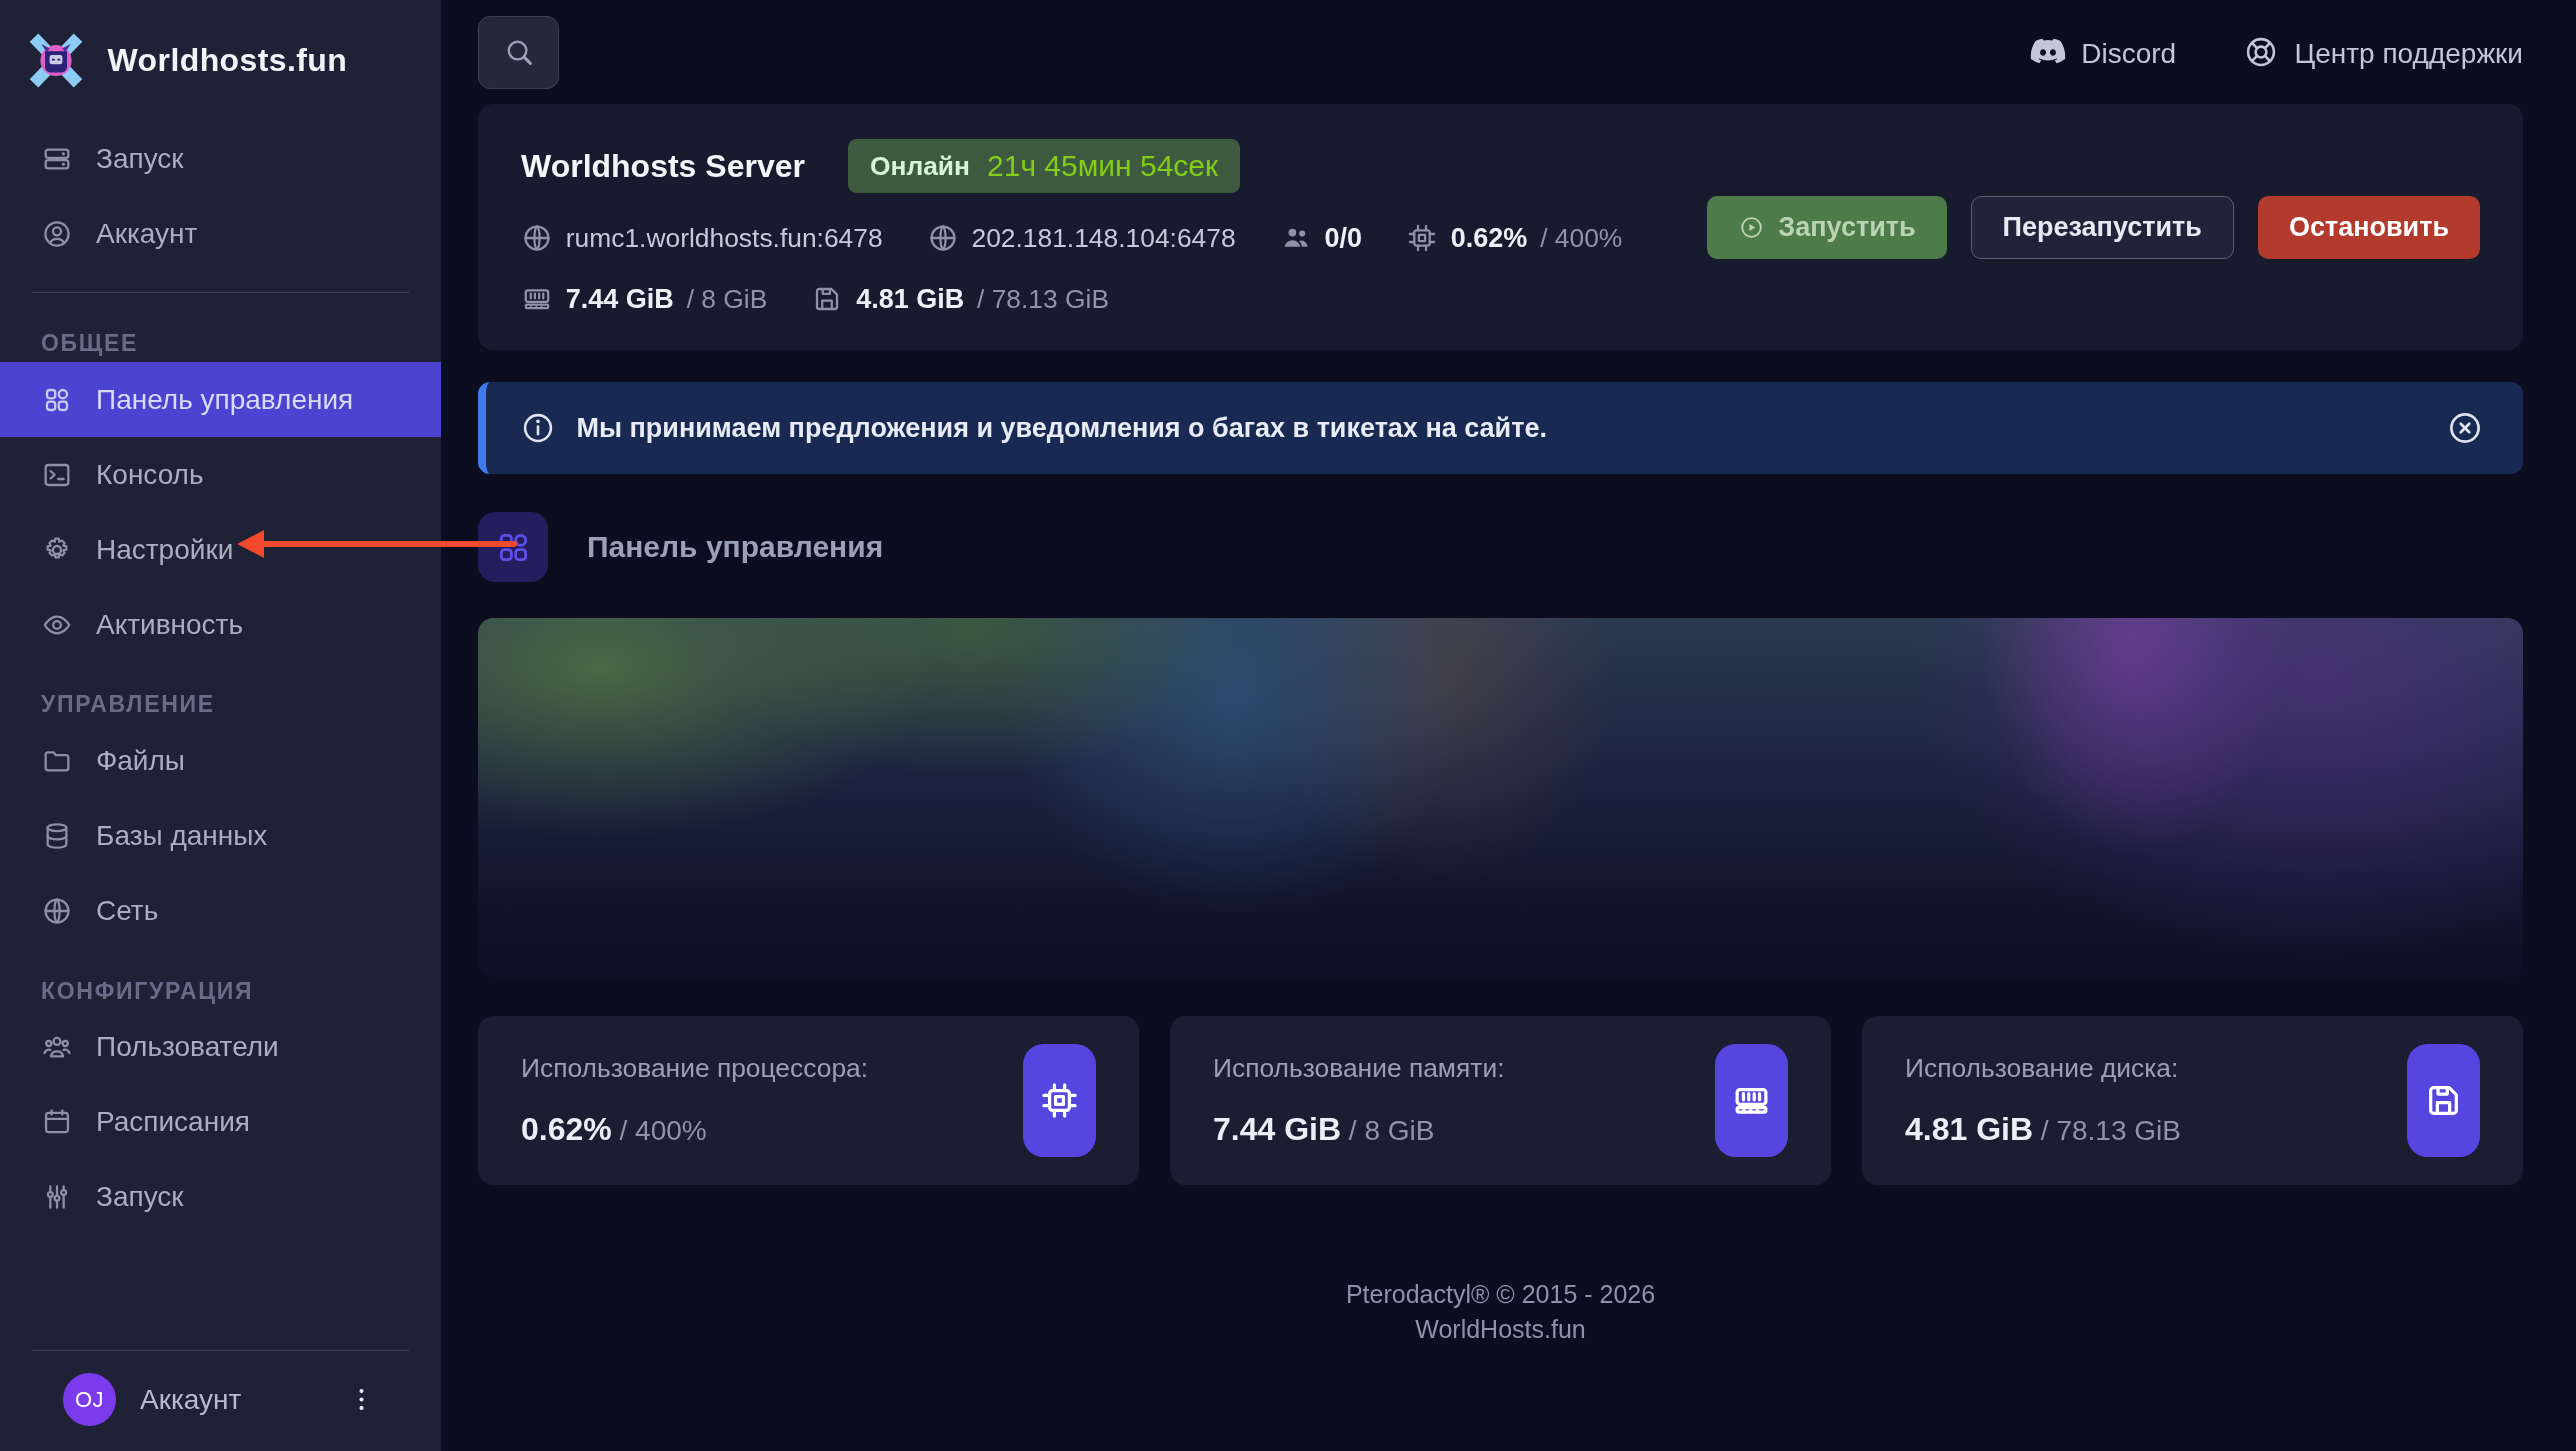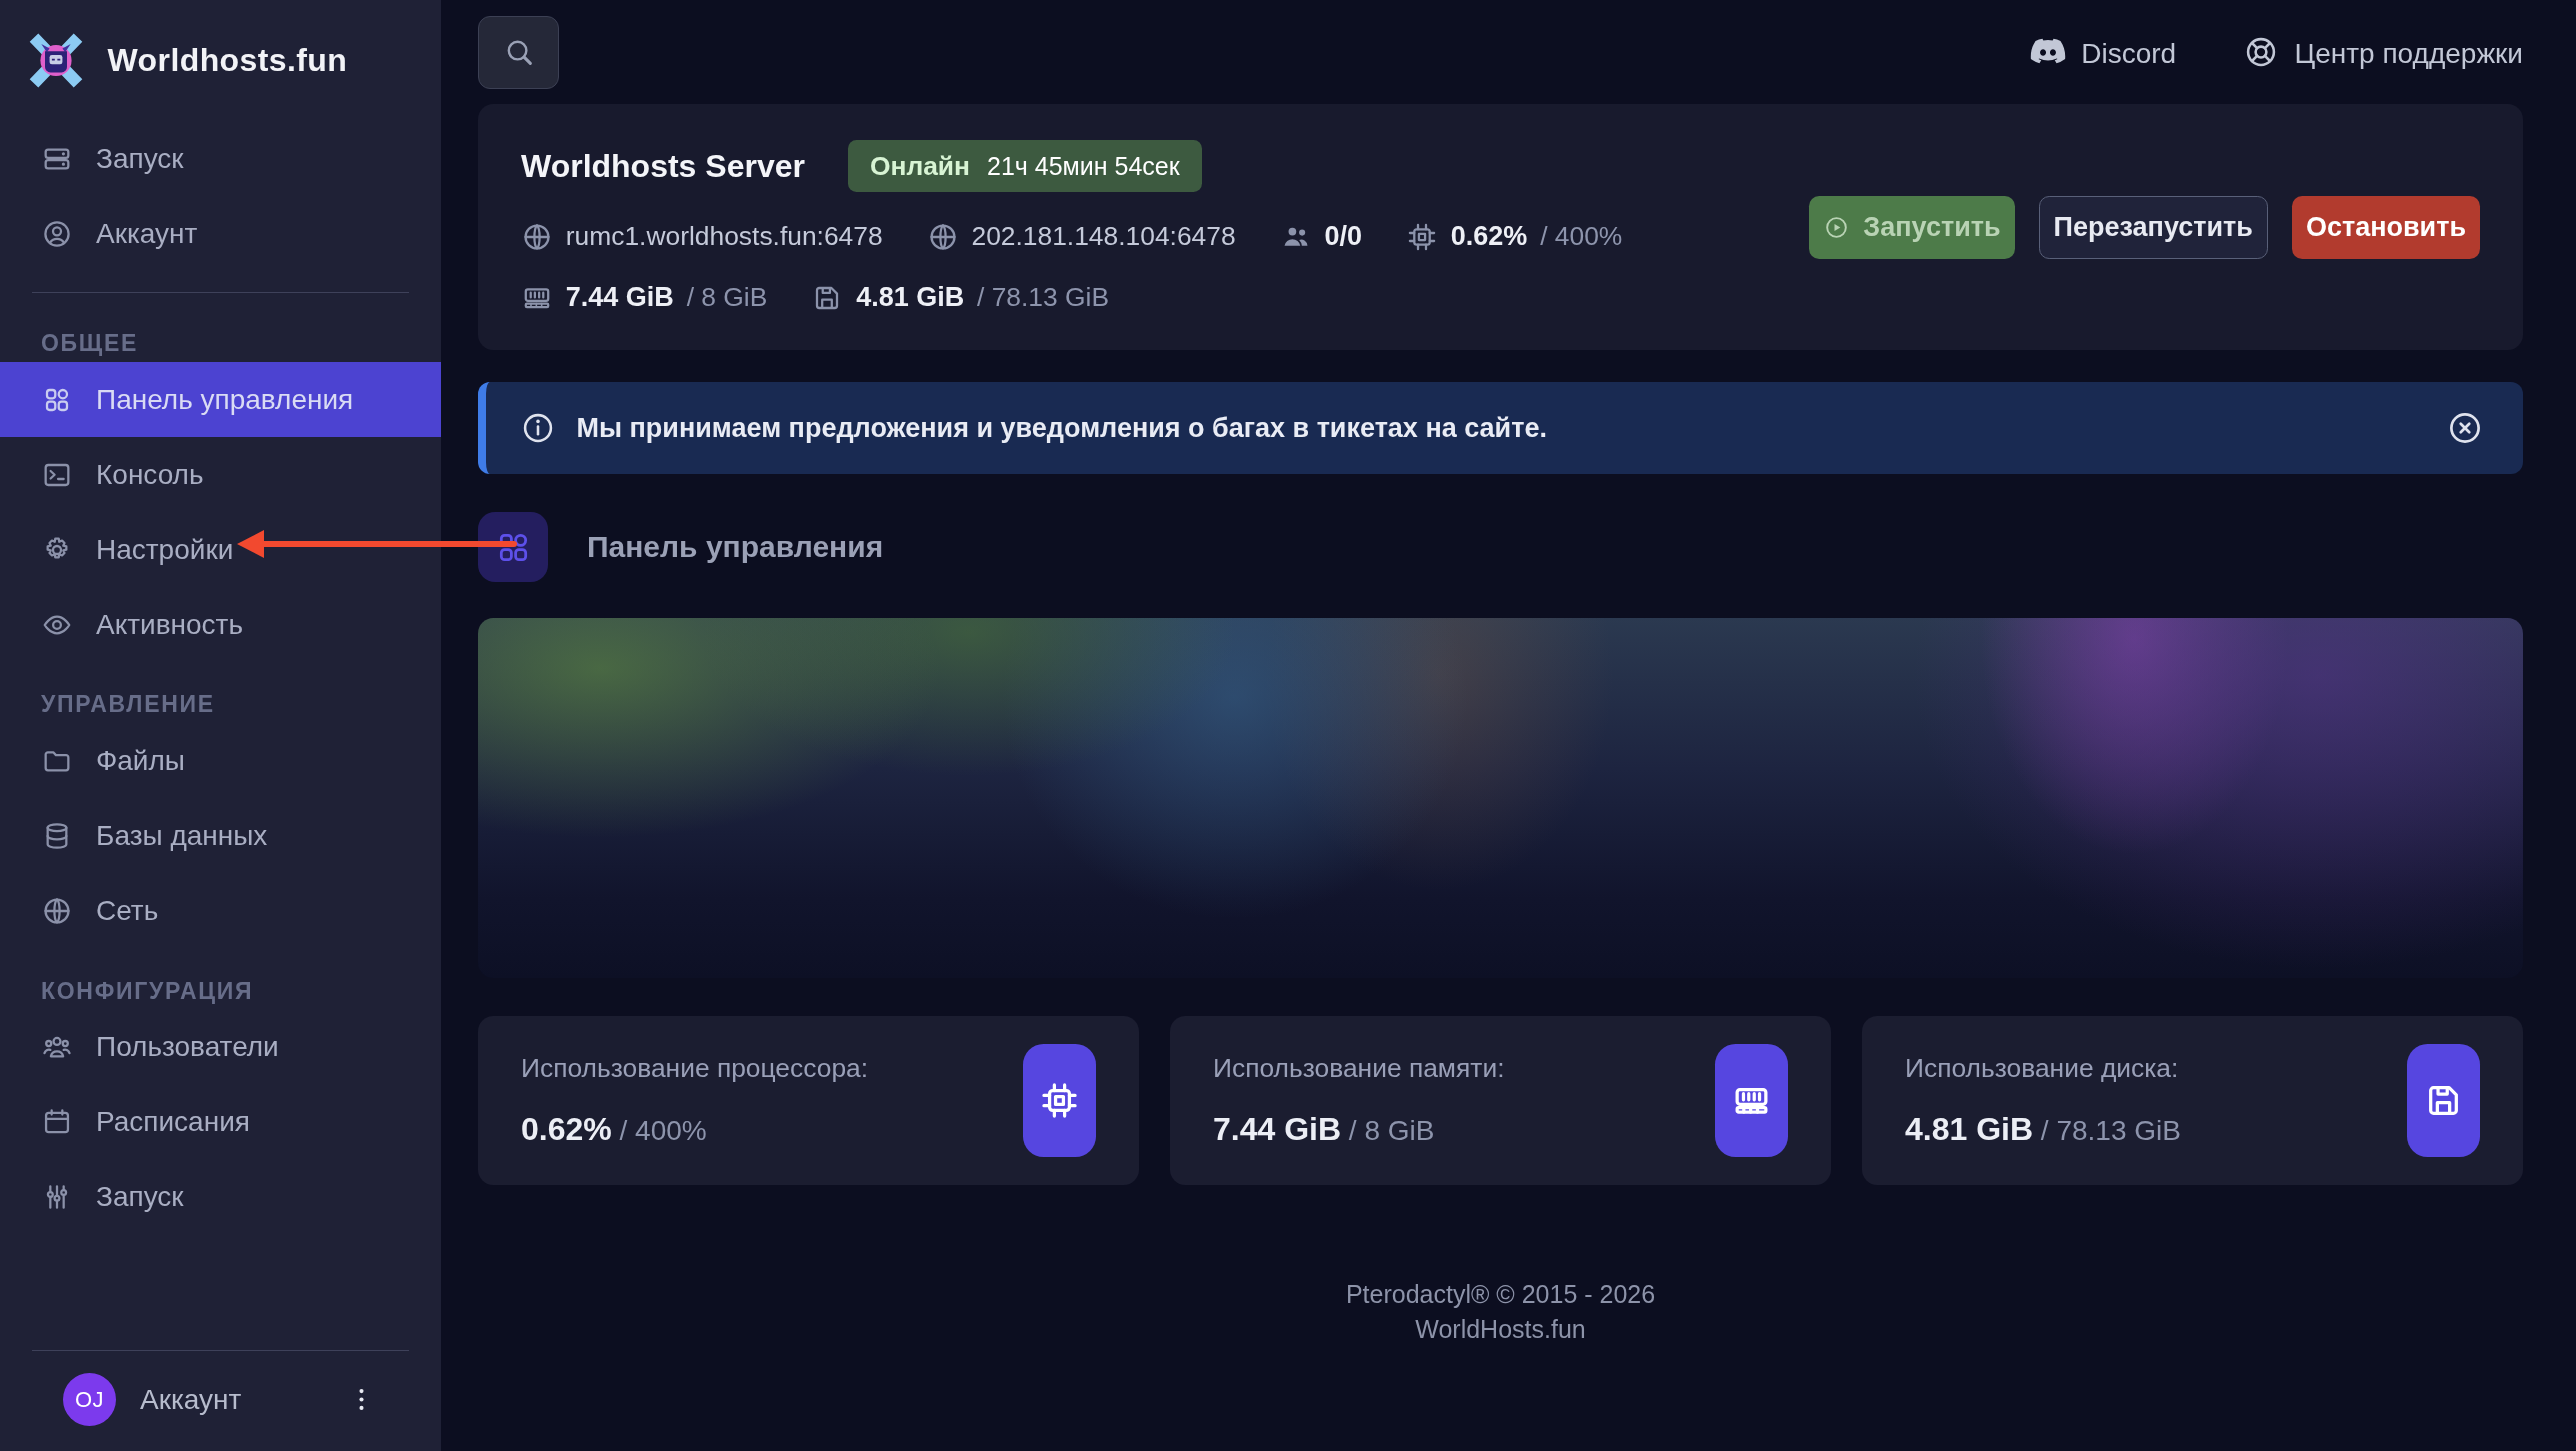--- a/index.html
+++ b/index.html
@@ -77,29 +77,29 @@
     padding:34px 43px;display:flex;align-items:center;height:246px;
   }
   .server-info{display:flex;flex-direction:column}
   .server-title-row{display:flex;align-items:center;gap:43px}
   .server-name{font-size:32px;font-weight:bold;color:#f4f5f9}
   .status-badge{
     background:var(--status-green-bg);border-radius:8.5px;
     padding:10.2px 22px;display:flex;align-items:center;gap:17px;
   }
   .status-text{font-size:26.4px;font-weight:600;color:#d8f4d4}
-  .uptime-text{font-size:25px;color:#ffffff}
+  .uptime-text{font-size:30px;color:#84cc16}
   .detail-row{display:flex;align-items:center;gap:44px;margin-top:29px}
   .detail-item{display:flex;align-items:center;gap:12.8px;font-size:26.4px;color:#c5cada}
   .detail-item .icn{width:32px;height:32px;color:#8c93ab}
   .detail-strong{font-weight:bold;color:#eef0f6;font-size:27px}
   .detail-dim{color:var(--dim)}
   .server-actions{margin-left:auto;display:flex;align-items:center;gap:24px}
   .btn{
-    height:63px;border:none;border-radius:10.2px;padding:0 14px;
+    height:63px;border:none;border-radius:10.2px;padding:0 31px;
     font-size:27px;font-weight:600;display:flex;align-items:center;gap:13.6px;
     cursor:pointer;font-family:inherit;
   }
   .btn-start{background:var(--start-green);color:#b9d3b4}
   .btn-start .icn{width:27px;height:27px;color:#b9d3b4}
   .btn-restart{background:#20233a;border:1.7px solid #596079;color:#e8eaf2}
   .btn-stop{background:var(--stop-red);color:#ffffff}
 
   
   .banner{

